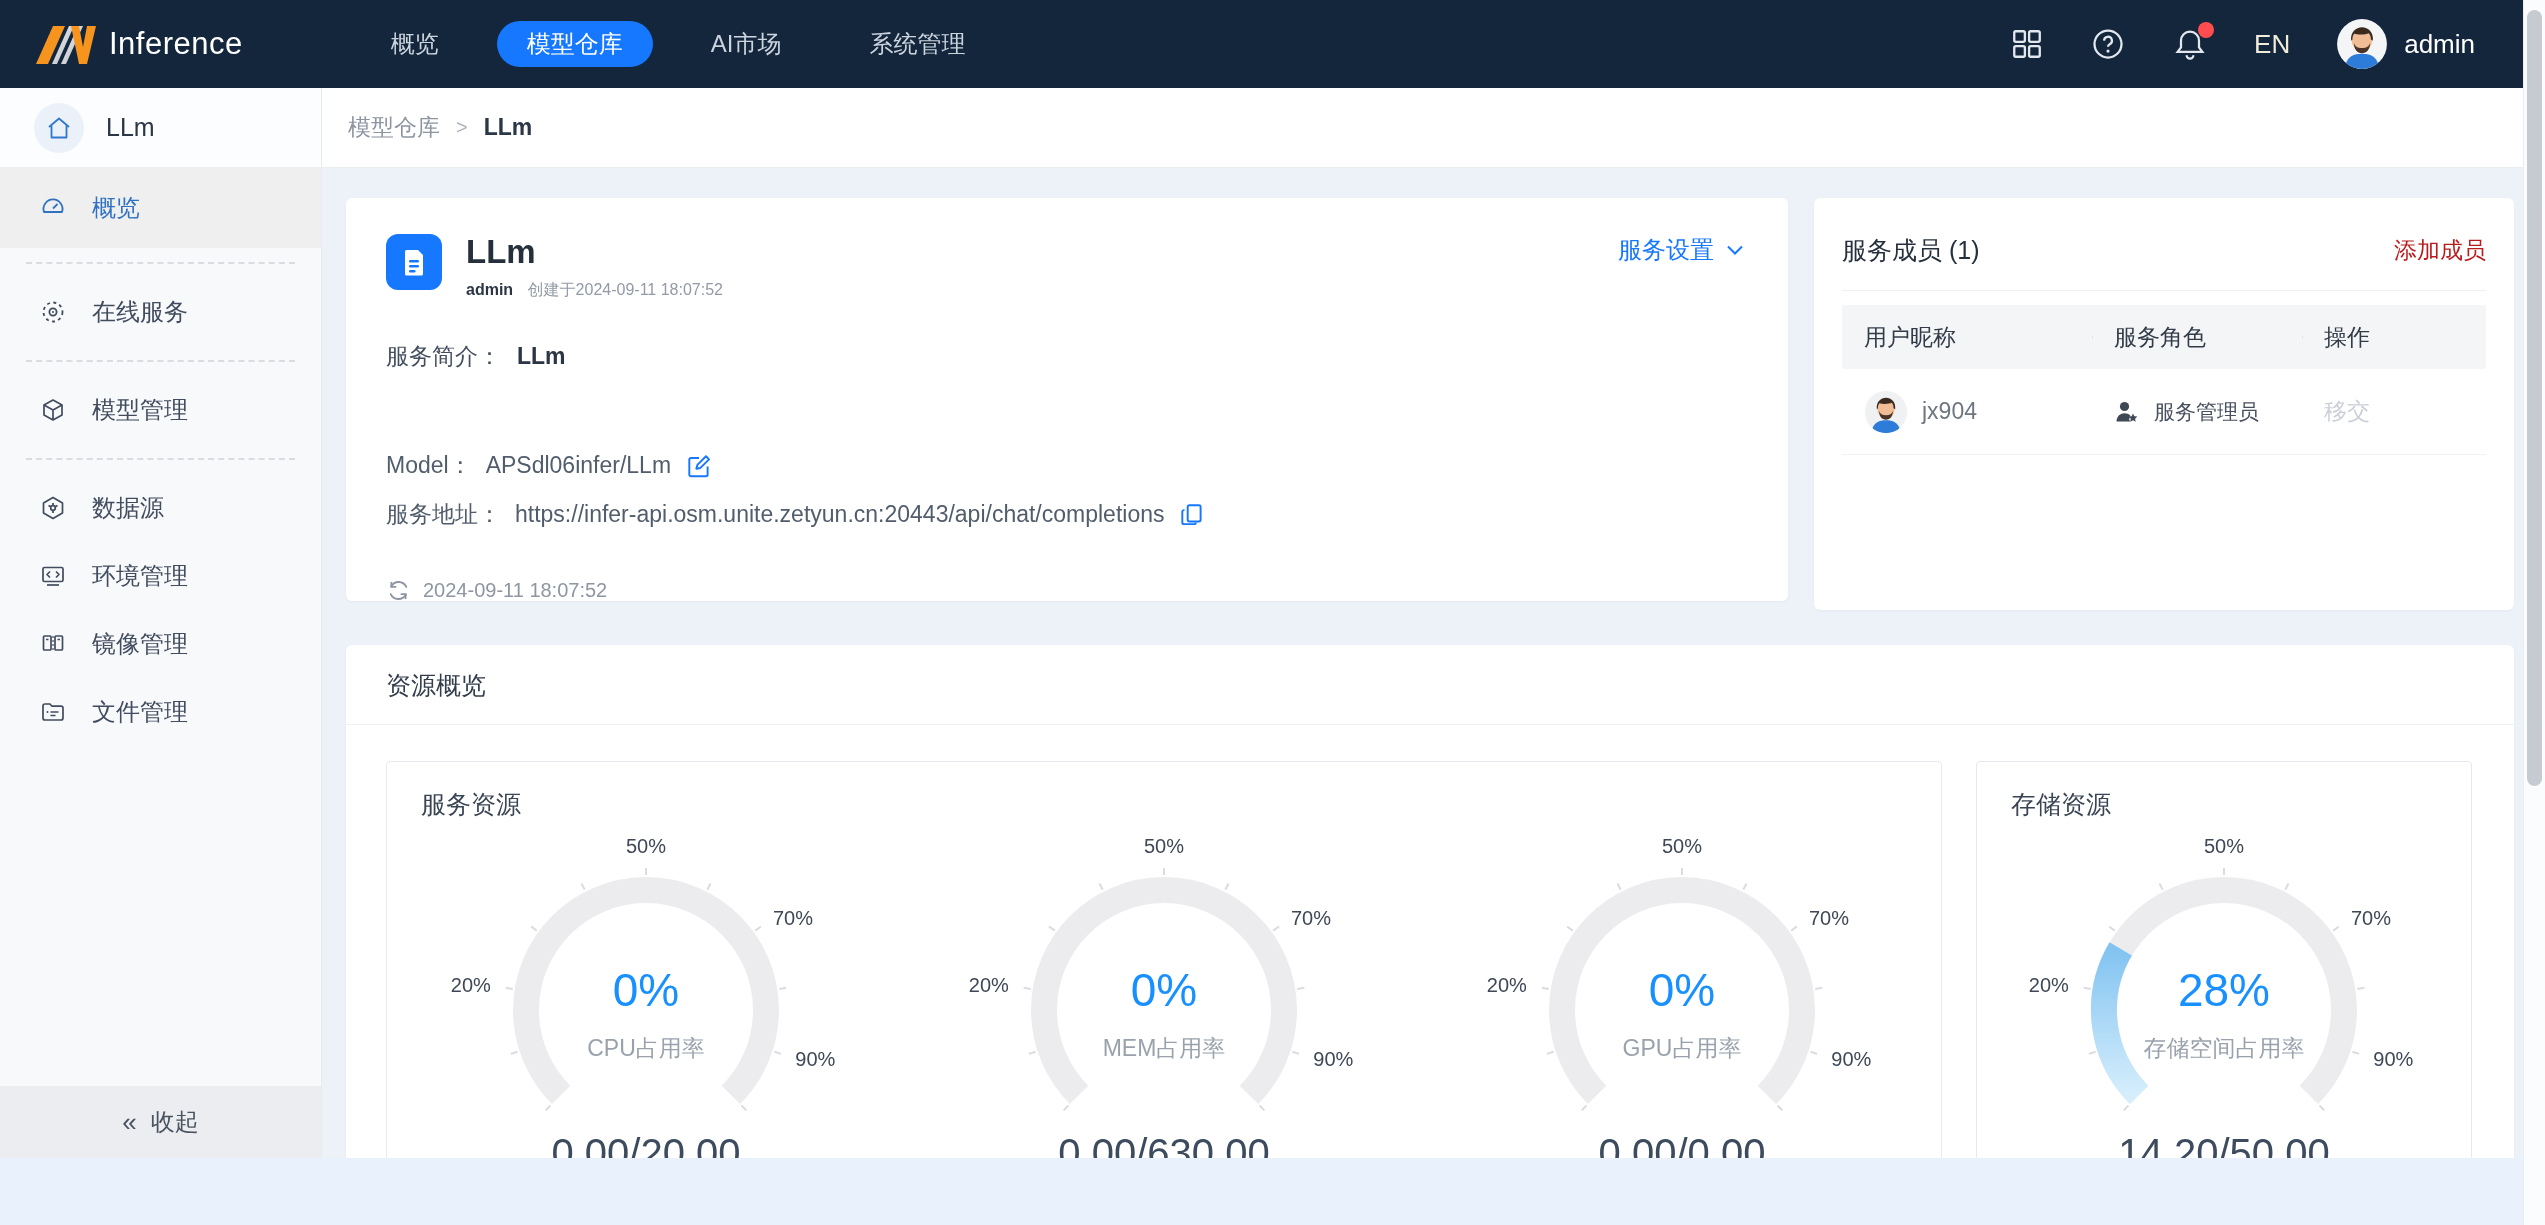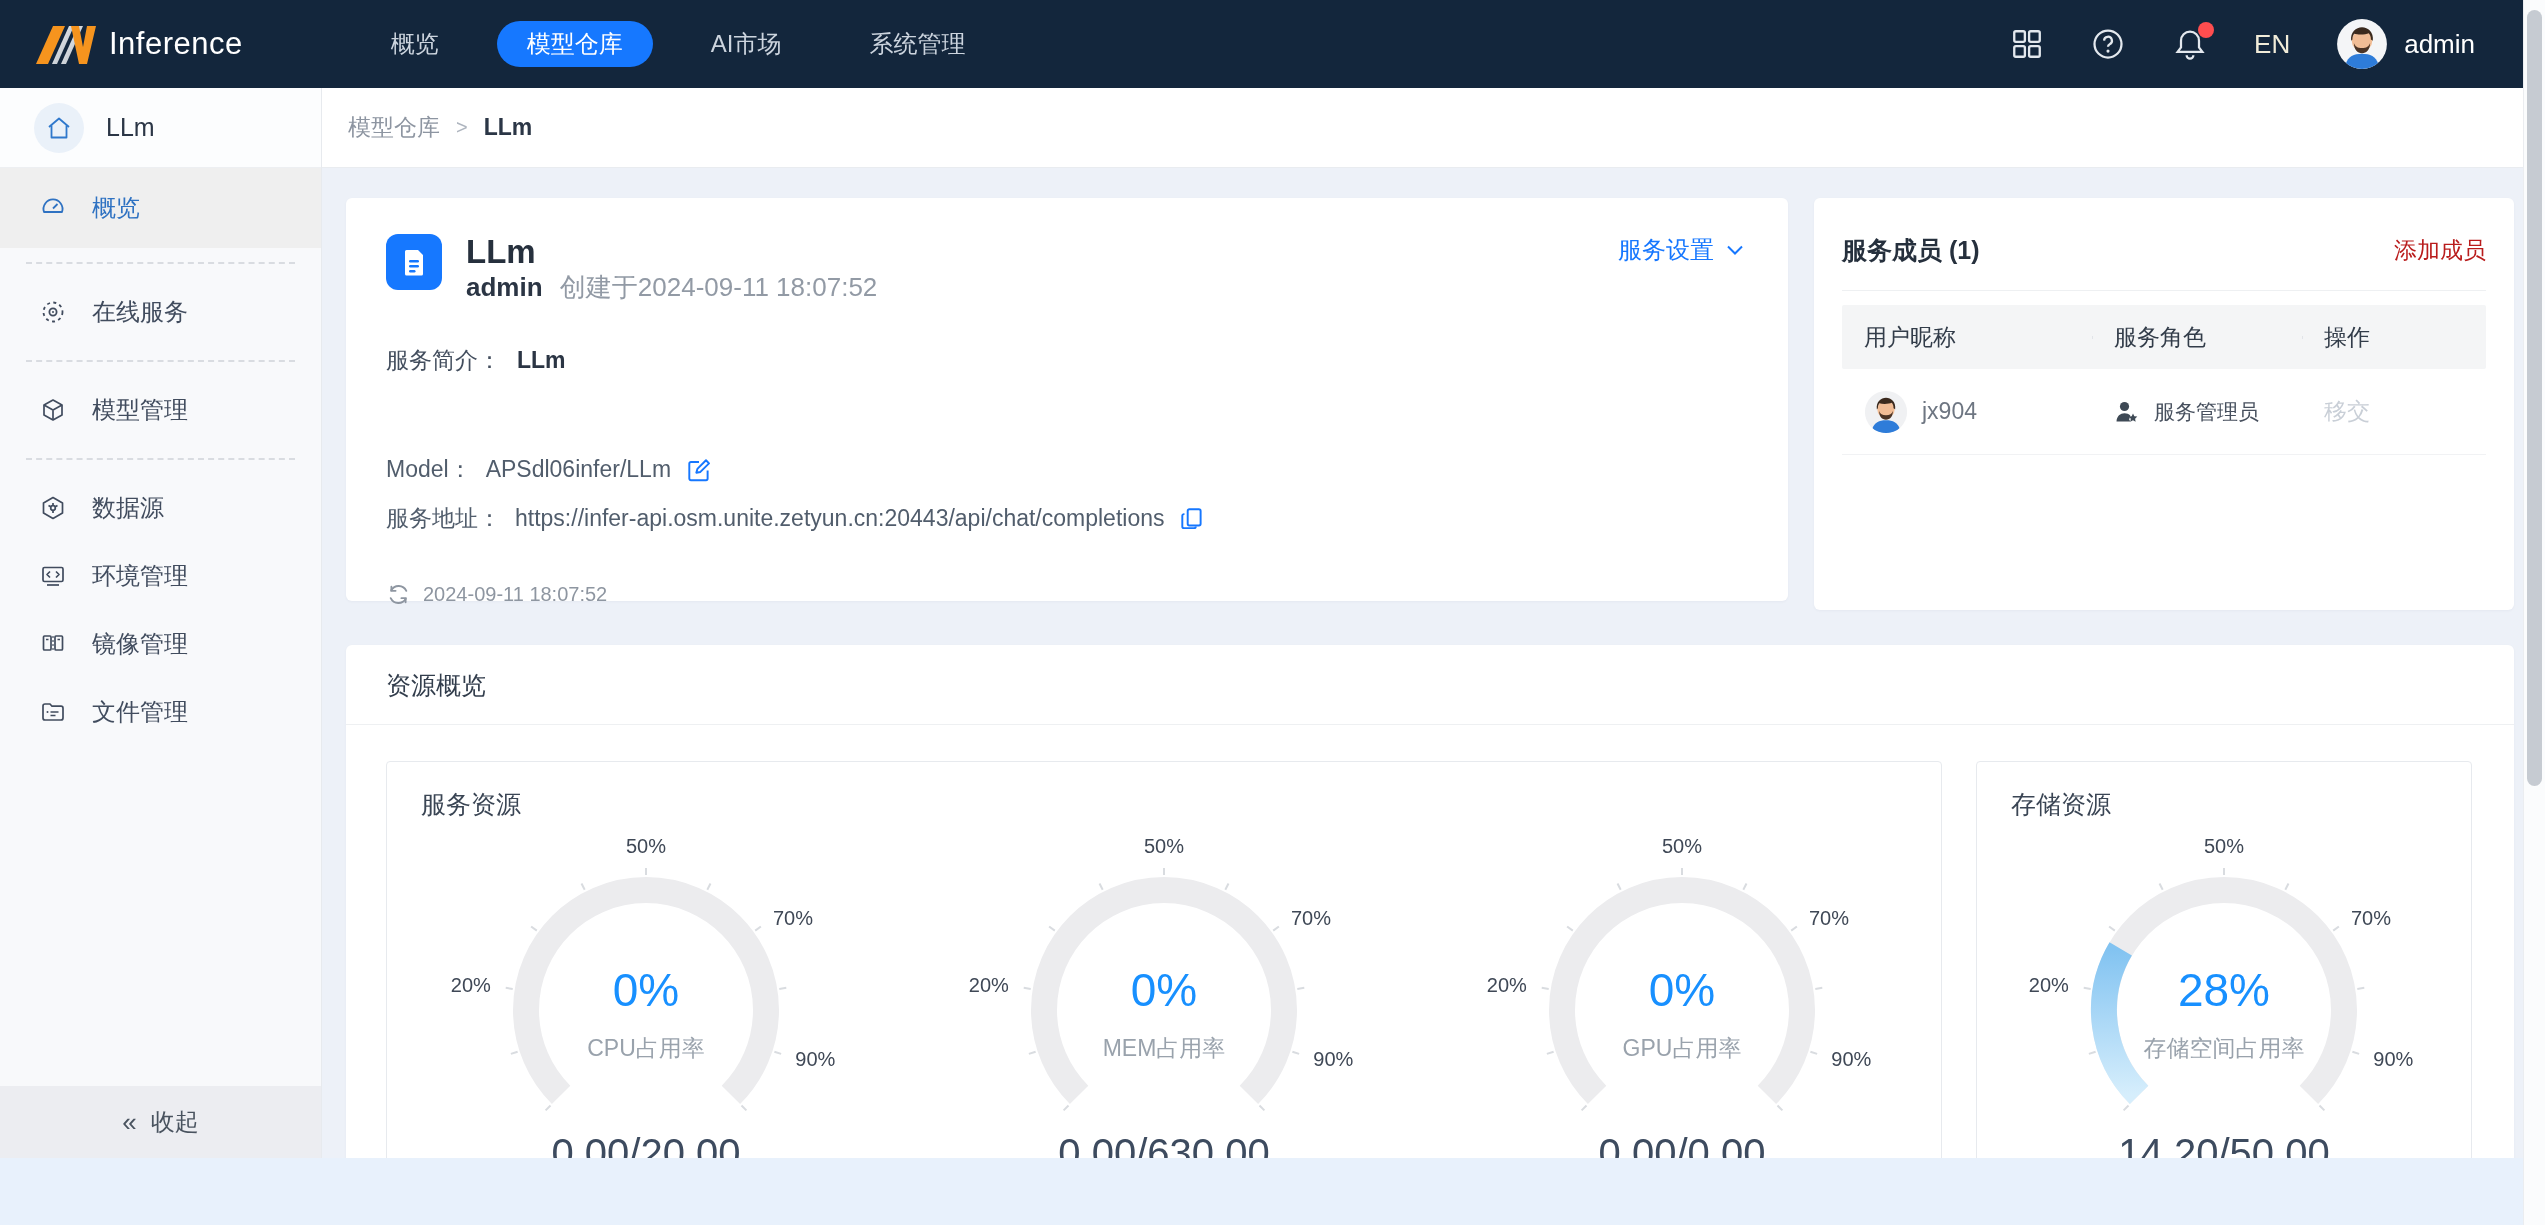--- a/index.html
+++ b/index.html
@@ -50,36 +50,36 @@
   .row1{display:flex;align-items:flex-start}
   .card{background:#fff;border-radius:6px;box-shadow:0 1px 3px rgba(15,35,64,.04)}
 
   
   .service-card{width:1442px;height:403px;position:relative;padding:36px 40px}
   .svc-head{display:flex;align-items:flex-start}
   .svc-icon{width:56px;height:56px;border-radius:12px;background:#1678ff;display:flex;
             align-items:center;justify-content:center;flex:none}
   .svc-titles{margin-left:24px}
   .svc-title{font-size:33px;font-weight:bold;color:#26303d;line-height:1.1}
-  .svc-sub{font-size:26px;}
+  .svc-sub{font-size:16px;margin-top:10px}
   .svc-sub-user{color:#2b3544;font-weight:bold}
   .svc-sub-time{color:#929aa5;margin-left:10px}
   .svc-settings{position:absolute;right:44px;top:36px;color:#1677ff;font-size:24px;display:flex;
                 align-items:center;gap:12px;cursor:pointer}
   .svc-intro{margin-top:40px;font-size:23px;color:#434e5e}
   .svc-intro b{color:#2b3544;margin-left:16px}
   .svc-meta{margin-top:78px;font-size:23px;color:#515d6c;display:flex;align-items:center;gap:14px}
   .svc-meta + .svc-meta{margin-top:18px}
   .icon-btn{color:#1677ff;cursor:pointer;display:flex;align-items:center}
   .refresh-line{margin-top:48px;display:flex;align-items:center;gap:12px;color:#8e96a1;font-size:20px}
 
   
   .members-card{width:700px;height:412px;margin-left:26px;padding:24px 28px}
   .mem-head{display:flex;justify-content:space-between;align-items:center;height:56px}
-  .mem-title{font-size:25px;font-weight:bold;color:#26303d}
+  .mem-title{font-size:25px;font-weight:normal;color:#26303d}
   .add-link{color:#b91c1c;font-size:23px;cursor:pointer}
   .mem-divider{border-top:1px solid #eef0f2;margin-top:12px}
   .mem-table{margin-top:14px}
   .mem-thr{display:flex;background:#f4f5f6;height:64px;align-items:center;border-radius:2px}
   .mem-th{font-size:23px;color:#323c49;padding-left:22px;position:relative}
   .mem-th + .mem-th::before{content:'';position:absolute;left:0;top:14px;bottom:14px;width:1px;background:#e1e4e8}
   .c0{width:250px}.c1{width:210px}.c2{width:184px}
   .mem-row{display:flex;align-items:center;height:86px;border-bottom:1px solid #f1f2f4}
   .mem-cell{display:flex;align-items:center;padding-left:22px;gap:14px}
   .mem-name{color:#6e7682;font-size:23px}

